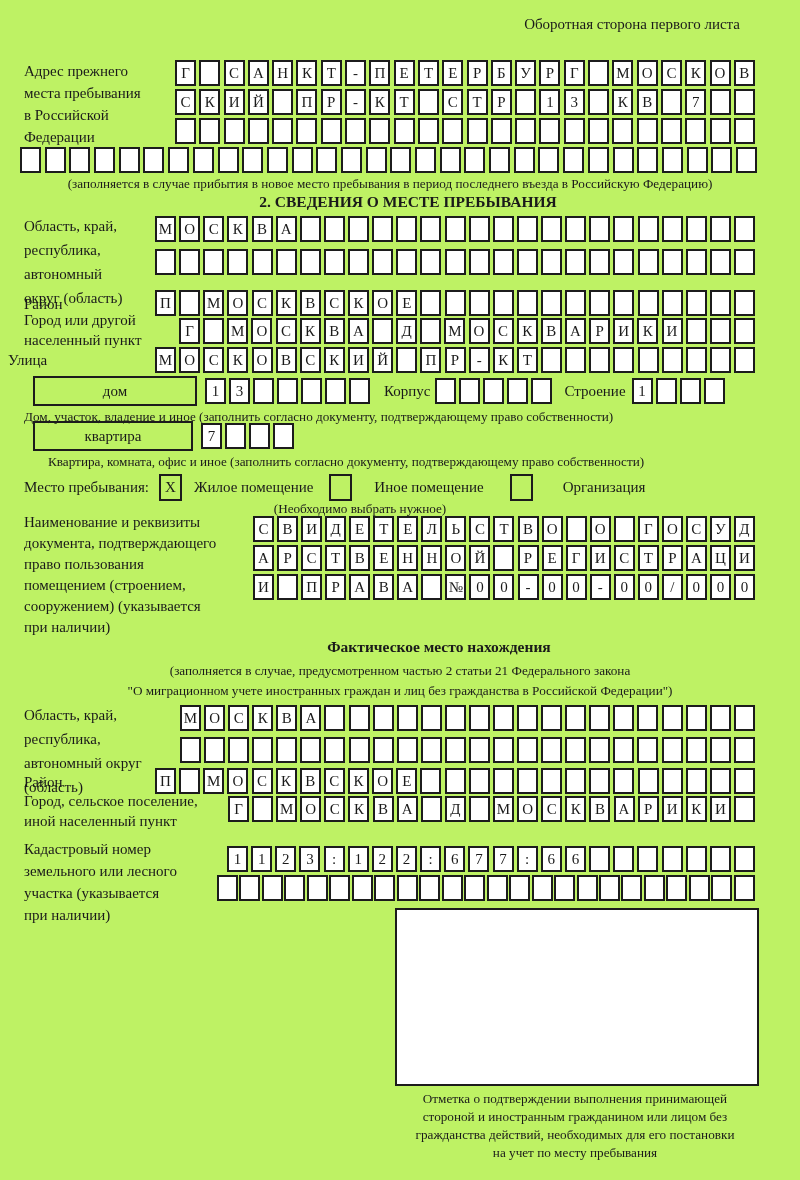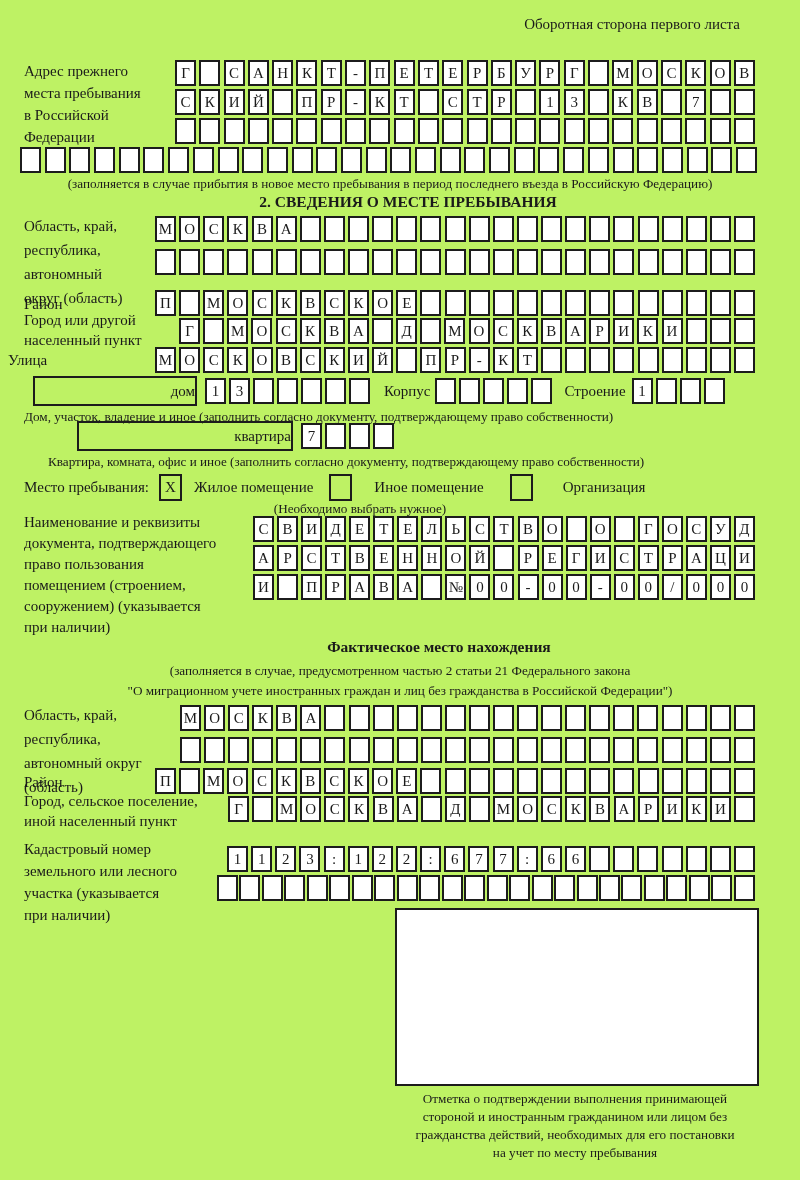--- a/index.html
+++ b/index.html
@@ -8,21 +8,21 @@
   .abs{position:absolute;}
   .lbl{font-size:15px;line-height:22px;white-space:pre-line;}
   .cells{position:absolute;display:flex;justify-content:space-between;}
   .cells-inline{display:flex;gap:3px;}
   .cell{box-sizing:border-box;width:21px;height:26px;border:2px solid #1c1c1c;
         display:flex;align-items:center;justify-content:center;
         font-size:15px;background:#fff;flex:0 0 21px;}
   .caption{font-size:13.2px;text-align:center;white-space:pre-line;line-height:18px;}
   .title{font-size:15.5px;font-weight:bold;text-align:center;}
   .wide-box{box-sizing:border-box;height:30px;border:2px solid #1c1c1c;
-        display:flex;align-items:center;justify-content:flex-end;font-size:15px;}
+        display:flex;align-items:center;justify-content:center;font-size:15px;}
   .hrow{position:absolute;display:flex;align-items:center;}
   .checkbox{box-sizing:border-box;width:23px;height:27px;border:2px solid #1c1c1c;
         display:flex;align-items:center;justify-content:center;font-size:15px;flex:0 0 23px;}
   .inline-label{font-size:15px;white-space:nowrap;}
   .stamp-box{position:absolute;border:2px solid #1c1c1c;background:#fff;}
 </style>
 </head>
 <body>
 
 <div class="page">
@@ -318,21 +318,21 @@
     <div class="cells-inline" style="margin-left:6px;">
         <div class="cell">1</div>
         <div class="cell"></div>
         <div class="cell"></div>
         <div class="cell"></div>
       </div>
   </div>
   <div class="abs caption" style="left:24px;top:408px;text-align:left;">Дом, участок, владение и иное (заполнить согласно документу, подтверждающему право собственности)</div>
 
   <div class="hrow" style="left:33px;top:421px;">
-    <div class="wide-box" style="width:216px;margin-left:44px;">
+    <div class="wide-box" style="width:160px;">
       <span>квартира</span>
     </div>
     <div class="cells-inline" style="margin-left:8px;">
         <div class="cell">7</div>
         <div class="cell"></div>
         <div class="cell"></div>
         <div class="cell"></div>
       </div>
   </div>
   <div class="abs caption" style="left:24px;top:453px;text-align:left;margin-left:24px;">Квартира, комната, офис и иное (заполнить согласно документу, подтверждающему право собственности)</div>

